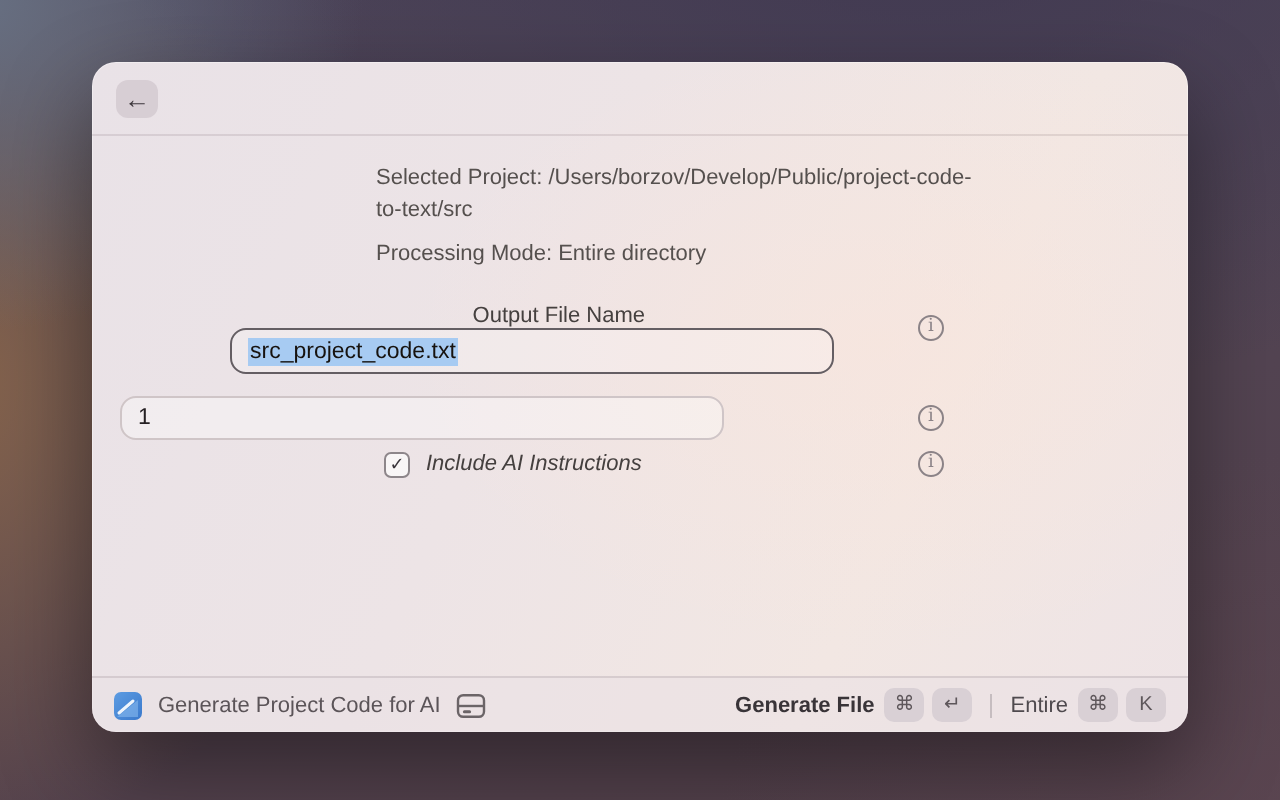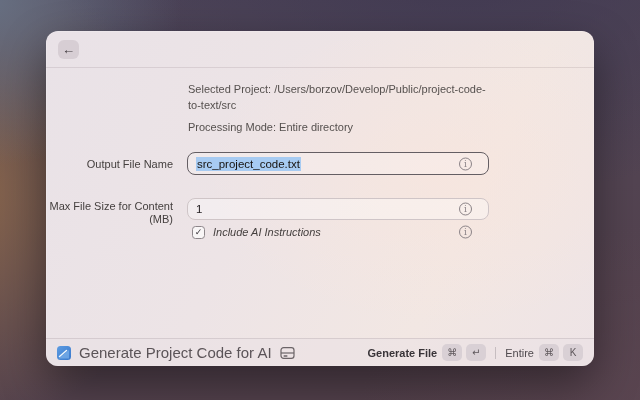--- a/index.html
+++ b/index.html
@@ -40,42 +40,42 @@
 
   .form-row { position: absolute; left: 0; width: 426px; display: flex; }
   .row-label { width: 127px; text-align: right; font-size: 11px; color: #45403f; flex: none; }
   .field { margin-left: 14px; width: 302px; border-radius: 8px; font-size: 11.5px;
     display: flex; align-items: center; padding: 0 8px; color: #252023; flex: none; }
   .info-icon { position: absolute; left: 413px; top: 50%; transform: translateY(-50%);
     width: 13px; height: 13px; border: 1.1px solid #8b8387; border-radius: 50%;
     display: flex; align-items: center; justify-content: center;
     font-family: "DejaVu Serif", serif; font-size: 9px; line-height: 1; color: #8b8387; }
 
-  .row-1 { top: 121px; height: 23px; align-items: center; }
+  .row-1 { top: 121px; height: 23px; align-items: center; flex-direction: column; }
   .row-1 .field { height: 23px; border: 1.5px solid #645e63; background: rgba(255,255,255,0.22); }
   .selected-text { background: #a7cbf2; padding: 1px 1px; color: #17130f; }
 
   .row-2 { top: 167px; height: 22px; }
   .row-2 .row-label { padding-top: 2px; line-height: 13px; }
   .row-2 .field { height: 22px; border: 1px solid #cfc5c7; background: rgba(255,255,255,0.35); }
 
   .row-3 { top: 194px; height: 14px; align-items: center; }
   .checkbox { margin-left: 146px; width: 13px; height: 13px; border-radius: 3.5px;
     border: 1px solid #8d868a; background: rgba(255,255,255,0.65);
     display: flex; align-items: center; justify-content: center;
     font-size: 9px; font-weight: bold; color: #39343a; flex: none; }
   .checkbox-label { margin-left: 8px; font-size: 11px; color: #45403f; font-style: italic; }
 
   .footer {
     position: absolute; left: 0; right: 0; bottom: 0; height: 28px;
     border-top: 1px solid rgba(85,65,75,0.14);
     display: flex; align-items: center; padding: 0 11px;
     background: rgba(233,225,229,0.45);
   }
-  .cmd-name { margin-left: 8px; font-size: 15px; color: #5b5458; }
+  .cmd-name { margin-left: 8px; font-size: 11px; color: #5b5458; }
   .drive-icon { margin-left: 8px; display: flex; }
   .footer-right { margin-left: auto; display: flex; align-items: center; }
   .action-btn { display: flex; align-items: center; cursor: default; }
   .action-label { font-size: 11px; color: #4f4a4e; text-align: center; }
   .primary .action-label { font-weight: bold; color: #393438; }
   .keycap { margin-left: 5px; min-width: 20px; height: 17px; padding: 0 4px;
     border-radius: 5px; background: #d9d0d5; display: flex; align-items: center;
     justify-content: center; font-size: 10px; line-height: 1; color: #5e575b; }
   .kc-gap { margin-left: 4px; }
   .v-divider { width: 1px; height: 12px; background: #c6bdc0; margin: 0 9px; }
@@ -100,24 +100,20 @@
     <div class="row-label">Output File Name</div>
     <div class="field">
       <span class="selected-text">src_project_code.txt</span>
     </div>
     <div class="info-icon">
       <span>i</span>
     </div>
   </div>
 
   <div class="form-row row-2">
-    <div class="row-label">
-      <div>Max File Size for Content</div>
-      <div>(MB)</div>
-    </div>
     <div class="field">
       <span>1</span>
     </div>
     <div class="info-icon">
       <span>i</span>
     </div>
   </div>
 
   <div class="form-row row-3">
     <div class="checkbox">

